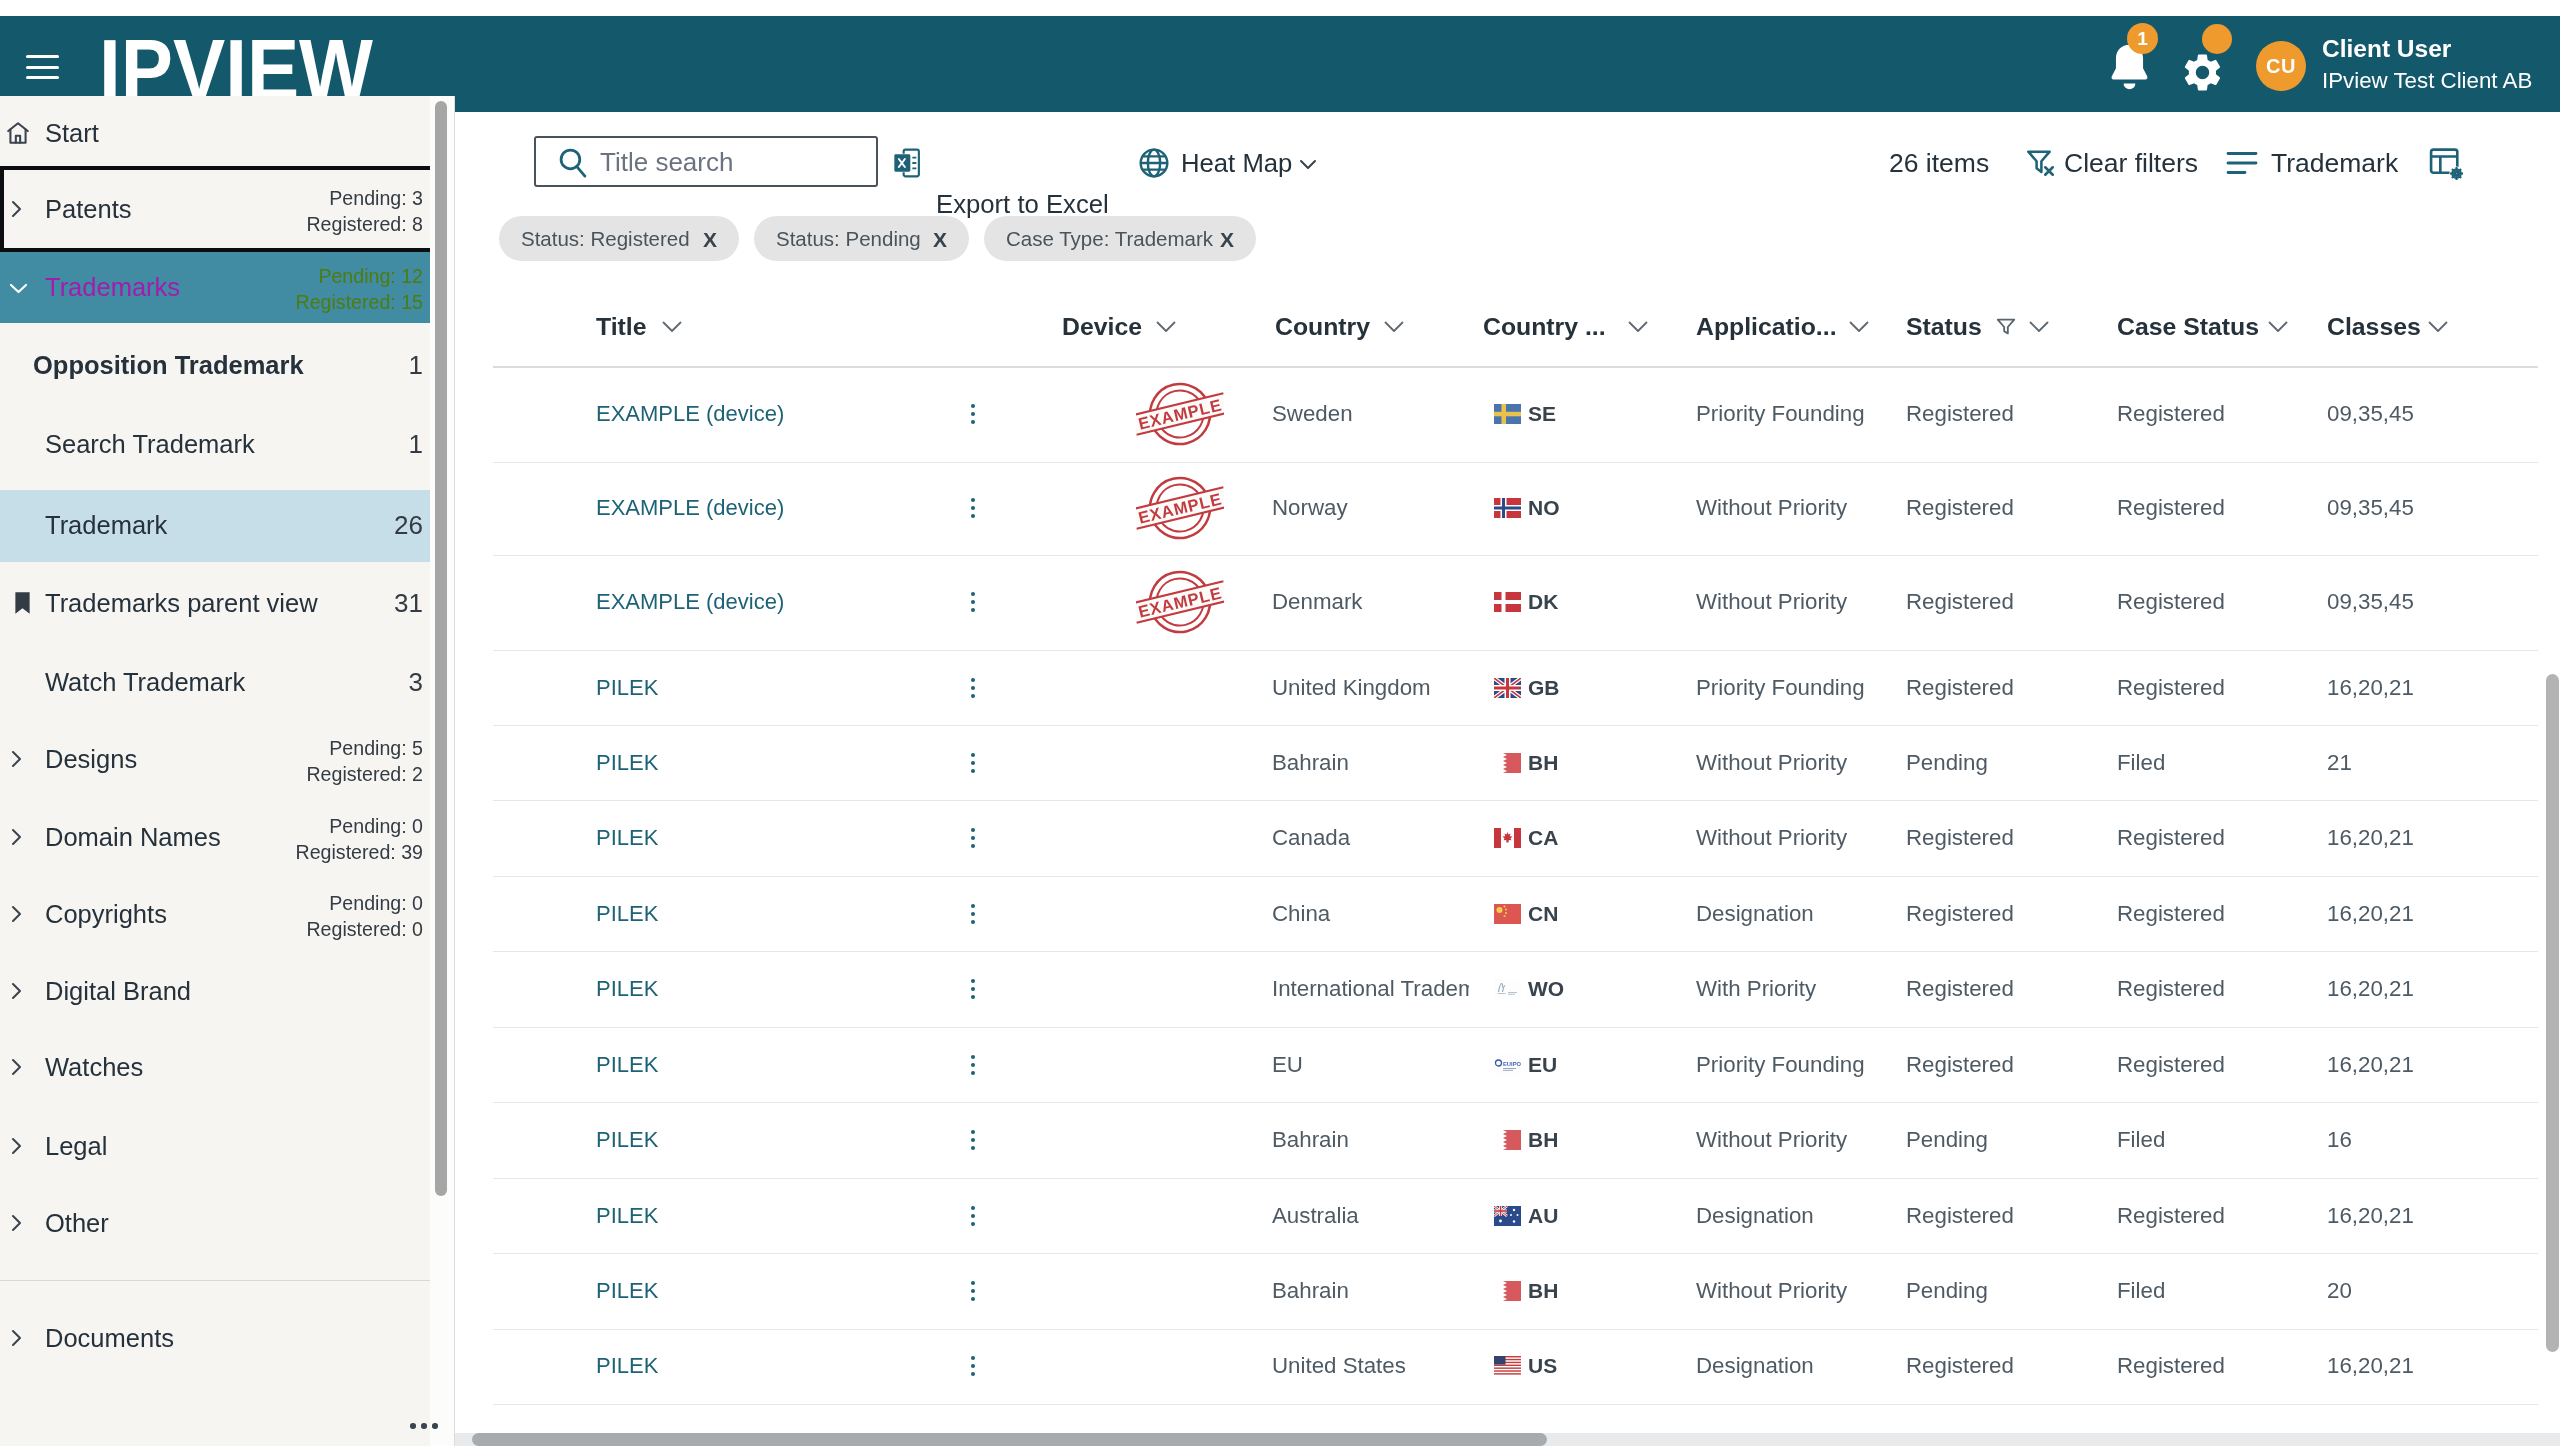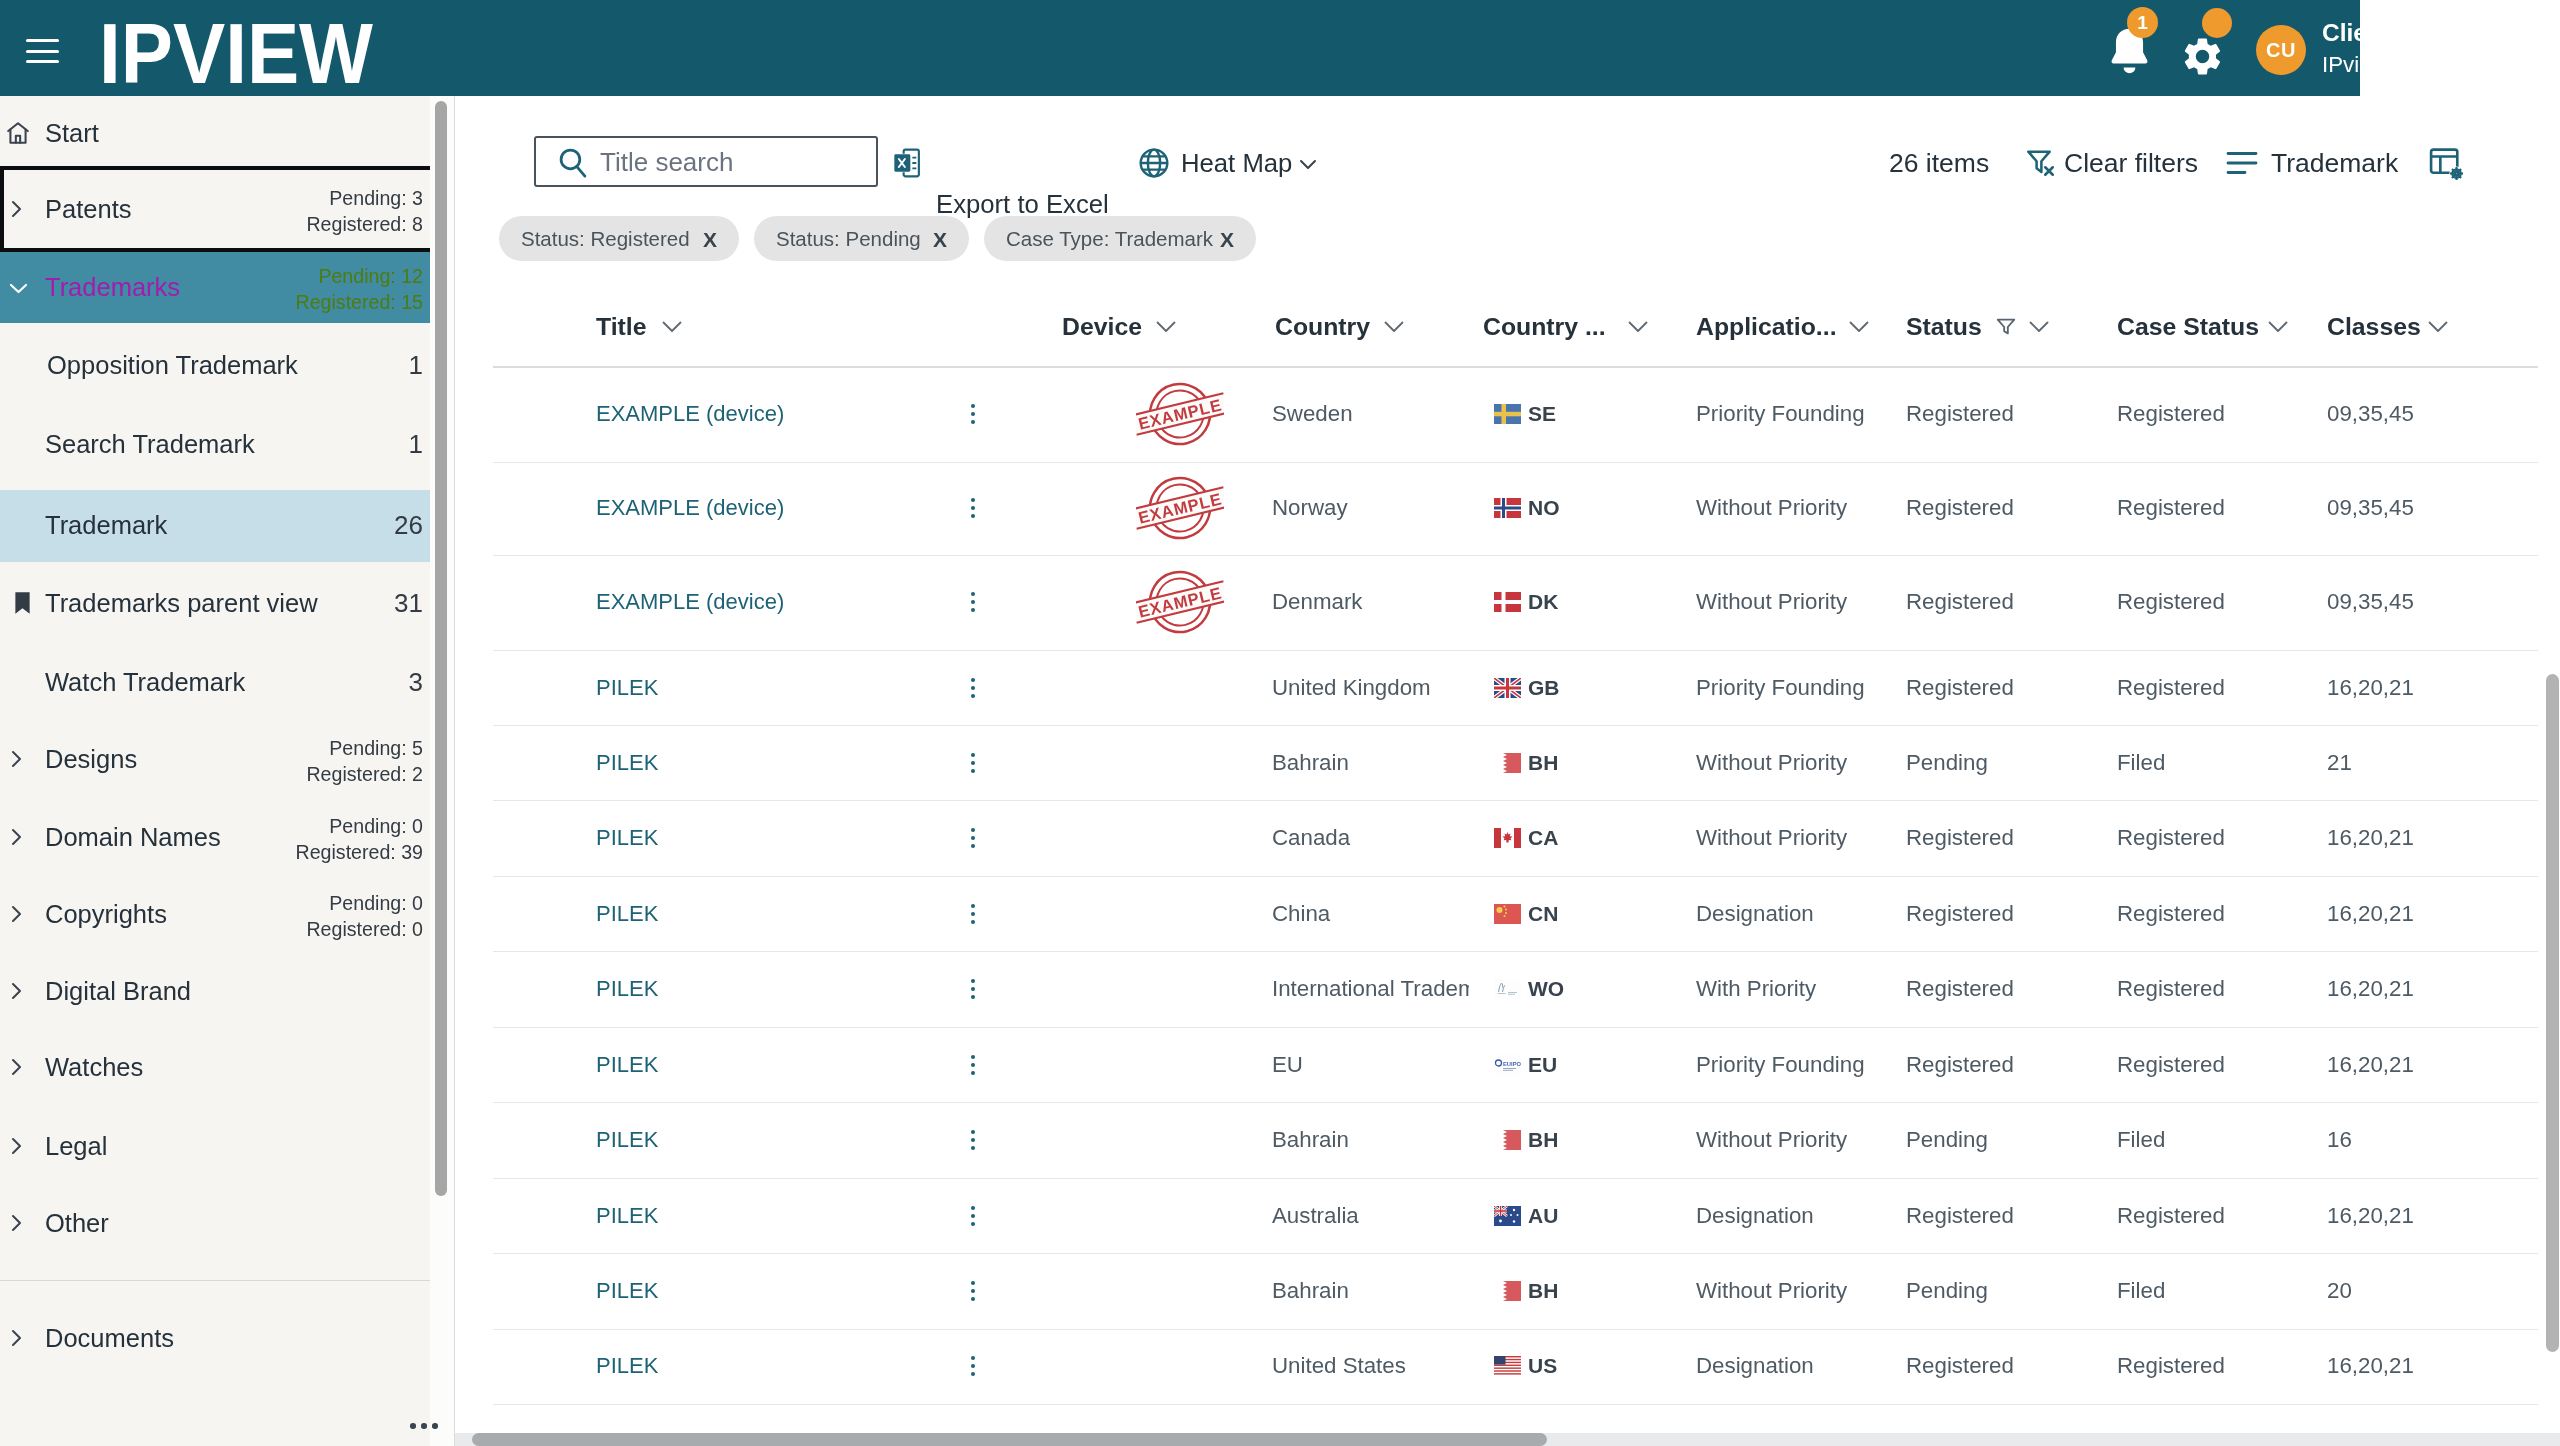--- a/index.html
+++ b/index.html
@@ -1,21 +1,21 @@
 <!DOCTYPE html>
 <html><head><meta charset="utf-8"><style>
 
 *{margin:0;padding:0;box-sizing:border-box;}
 html,body{width:2560px;height:1446px;overflow:hidden;background:#fff;}
 body{font-family:"Liberation Sans",sans-serif;position:relative;}
 .abs{position:absolute;}
 .vc{transform:translateY(-50%);}
 
 </style></head><body>
-<div class="abs" style="left:0;top:0;width:2360px;height:96px;background:#14586C;padding-left:28px;">
+<div class="abs" style="left:0;top:16px;width:2560px;height:96px;background:#14586C;padding-left:28px;">
 <div class="abs" style="left:26px;top:39px;width:33px;height:3.4px;background:#fff;border-radius:2px;"></div>
 <div class="abs" style="left:26px;top:49.5px;width:33px;height:3.4px;background:#fff;border-radius:2px;"></div>
 <div class="abs" style="left:26px;top:60px;width:33px;height:3.4px;background:#fff;border-radius:2px;"></div>
 <div class="abs" style="left:99px;top:53px;transform:translateY(-50%) scaleX(0.91);transform-origin:left center;font-size:86px;font-weight:700;color:#fff;letter-spacing:0;white-space:nowrap;">IPVIEW</div>
 <svg class="abs" style="left:2109px;top:25px;" width="41" height="52" viewBox="0 0 23 28">
 <path fill="#fff" d="M11.5 1.5c-4.4 0-7.6 3.2-7.6 7.6v5.6L1.6 19.2c-.5.8.1 1.8 1 1.8h17.8c.9 0 1.5-1 1-1.8l-2.3-4.5V9.1c0-4.4-3.2-7.6-7.6-7.6z"></path>
 <path fill="#fff" d="M8.2 23.2a3.3 3.3 0 0 0 6.6 0z"></path>
     </svg>
 <div class="abs" style="left:2127px;top:7px;width:31px;height:31px;border-radius:50%;background:#EF9A2D;color:#fff;font-size:19px;font-weight:700;text-align:center;line-height:31px;">1</div>
 <svg class="abs" style="left:2180px;top:34px;" width="45" height="45" viewBox="0 0 24 24">
@@ -40,21 +40,21 @@
         <polyline points="6,4 13,11 6,18"></polyline>
       </svg></div>
 <div class="abs vc" style="left:45px;top:113px;font-size:25.5px;color:#25313B;font-weight:400;white-space:nowrap;">Patents</div>
 <div class="abs" style="right:31px;top:115px;transform:translateY(-50%);font-size:19.6px;color:#333B44;text-align:right;line-height:25.5px;">Pending: 3<br>Registered: 8</div>
 <div class="abs" style="left:0;top:156px;width:430px;height:71px;background:#418BA3;"></div>
 <div class="abs" style="left:6px;top:192px;transform:translateY(-50%);line-height:0;"><svg width="25" height="22" viewBox="0 0 25 22" fill="none" stroke="#fff" stroke-width="2.2" stroke-linecap="round" stroke-linejoin="round">
         <polyline points="5,8 12.5,15 20,8"></polyline>
       </svg></div>
 <div class="abs vc" style="left:45px;top:191px;font-size:25.5px;color:#a21caf;font-weight:400;white-space:nowrap;">Trademarks</div>
 <div class="abs" style="right:31px;top:193px;transform:translateY(-50%);font-size:19.6px;color:#4d7c0f;text-align:right;line-height:25.5px;">Pending: 12<br>Registered: 15</div>
-<div class="abs vc" style="left:47px;top:269px;font-size:25.5px;color:#25313B;font-weight:400;white-space:nowrap;">Opposition Trademark</div>
+<div class="abs vc" style="left:33px;top:269px;font-size:25.5px;color:#25313B;font-weight:700;white-space:nowrap;">Opposition Trademark</div>
 <div class="abs vc" style="right:31px;top:269px;font-size:26px;color:#333B44;">1</div>
 <div class="abs vc" style="left:45px;top:348px;font-size:25.5px;color:#25313B;font-weight:400;white-space:nowrap;">Search Trademark</div>
 <div class="abs vc" style="right:31px;top:348px;font-size:26px;color:#333B44;">1</div>
 <div class="abs" style="left:0;top:394px;width:430px;height:72px;background:#C6DEE8;"></div>
 <div class="abs vc" style="left:45px;top:429px;font-size:25.5px;color:#25313B;font-weight:400;white-space:nowrap;">Trademark</div>
 <div class="abs vc" style="right:31px;top:429px;font-size:26px;color:#333B44;">26</div>
 <div class="abs" style="left:13px;top:507px;transform:translateY(-50%);line-height:0;"><svg width="19" height="24" viewBox="0 0 16 20">
         <path fill="#333B44" d="M2 1h12v18l-6-4.6L2 19z"></path>
       </svg></div>
 <div class="abs vc" style="left:45px;top:507px;font-size:25.5px;color:#25313B;font-weight:400;white-space:nowrap;">Trademarks parent view</div>

